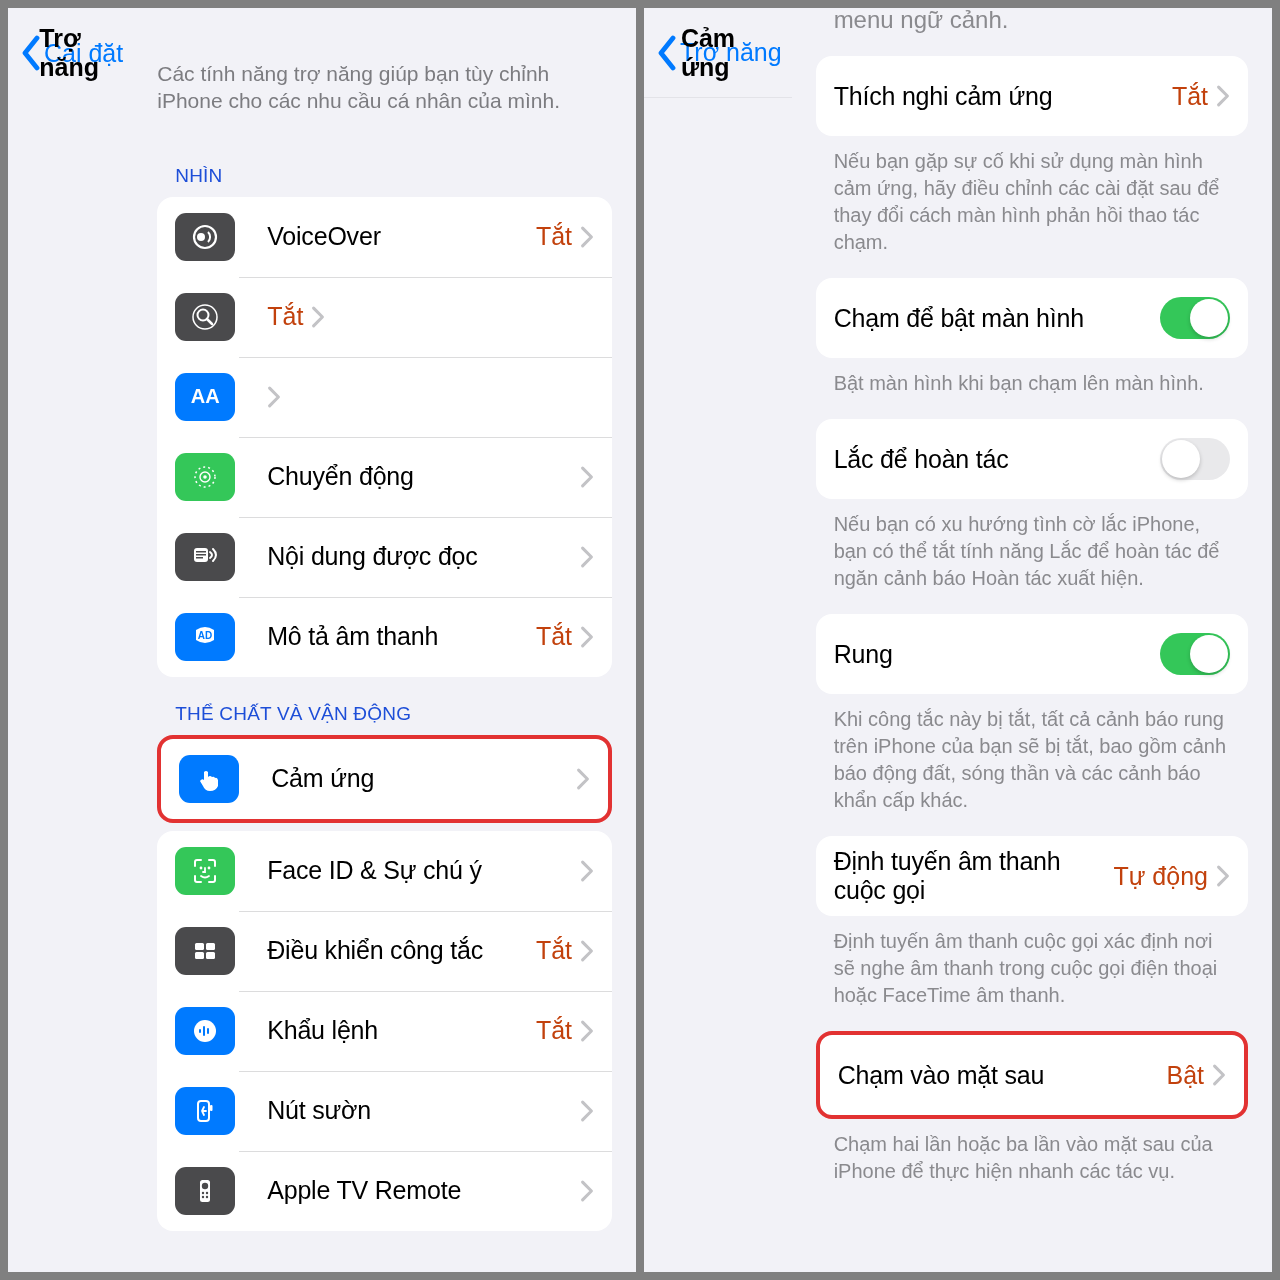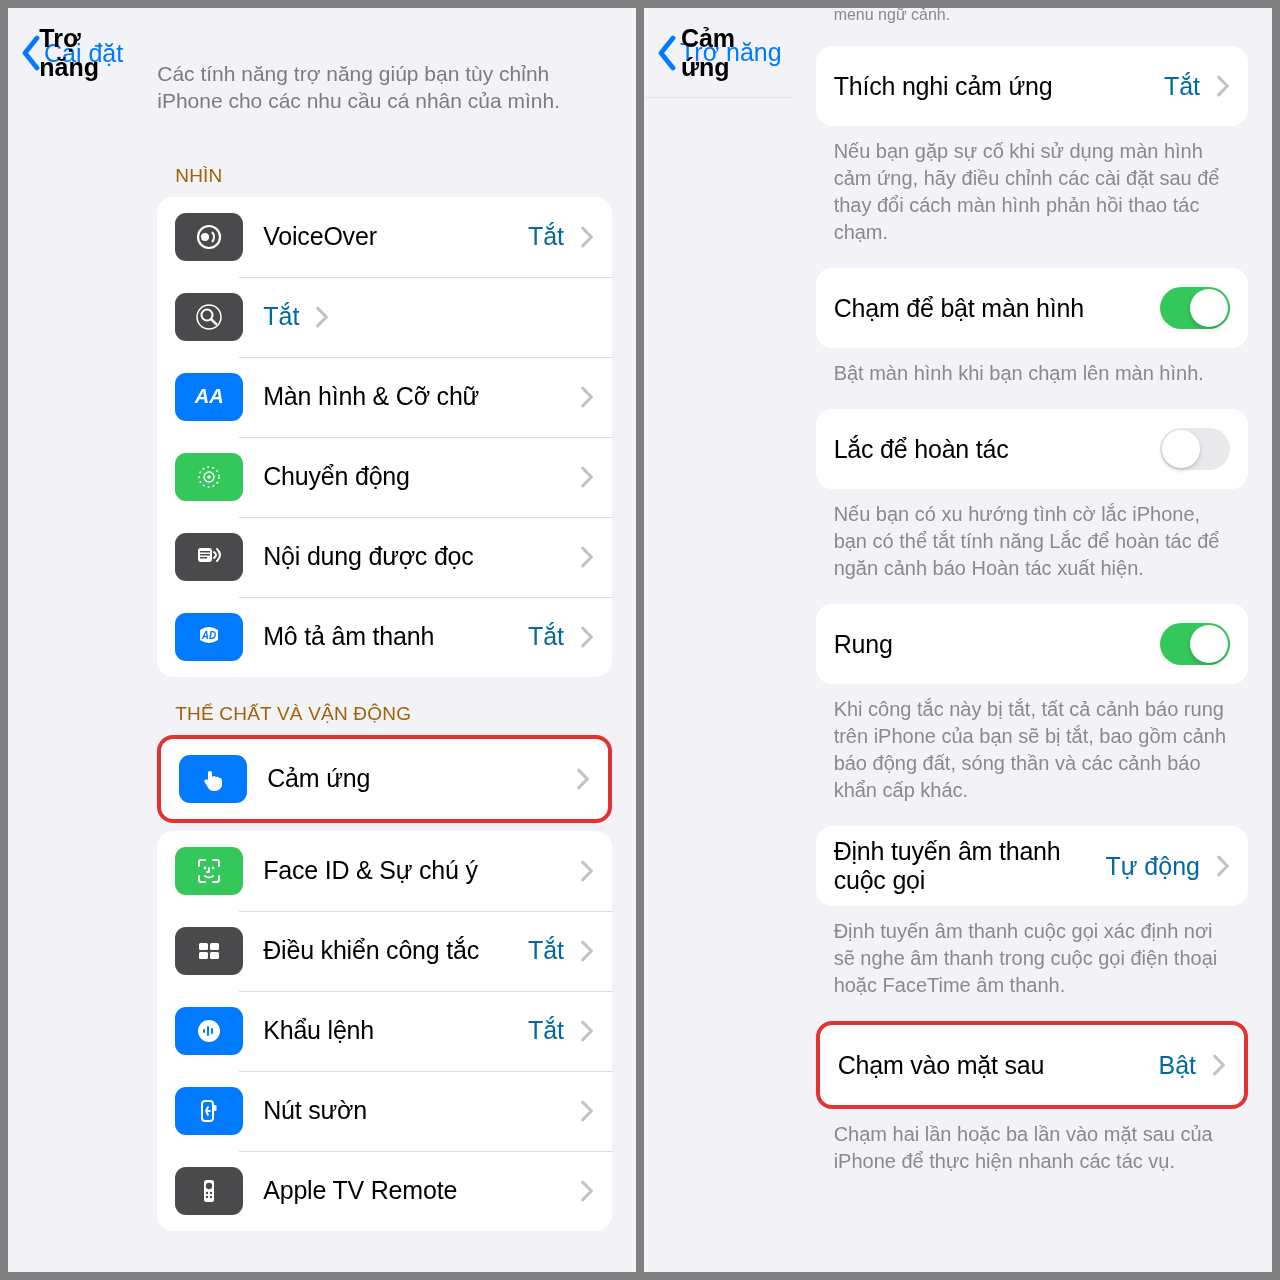--- a/index.html
+++ b/index.html
@@ -53,21 +53,21 @@
     padding: 0 24px;
     position: relative;
   }
   .intro {
     color: #7c7c80;
     font-size: 21px;
     line-height: 1.3;
     padding: 52px 0 24px 0;
   }
   .section-header {
-    color: #a16207;
+    color: #1d4ed8;
     font-size: 19px;
     text-transform: uppercase;
     letter-spacing: 0.2px;
     padding: 26px 18px 10px 18px;
   }
   .group {
     background: #fff;
     border-radius: 16px;
     overflow: hidden;
   }
@@ -86,59 +86,58 @@
   .row + .row::before {
     content: "";
     position: absolute;
     top: 0;
     left: 82px;
     right: 0;
     height: 1px;
     background: rgba(60,60,67,0.18);
   }
   .icon-box {
-    width: 68px;
+    width: 60px;
     height: 48px;
     border-radius: 11px;
-    margin-right: 20px;
+    margin-right: 32px;
     display: flex;
     align-items: center;
     justify-content: center;
     flex-shrink: 0;
     color: #fff;
     font-size: 24px;
     font-weight: 600;
-    font-style: italic;
   }
   .row-label {
     flex: 1;
     font-size: 25px;
     color: #000;
     font-weight: 400;
     letter-spacing: -0.2px;
   }
   .row-value {
-    color: #0369a1;
+    color: #c2410c;
     font-size: 25px;
-    margin-right: 16px;
+    margin-right: 8px;
   }
   .chev {
     color: #c3c3c6;
     flex-shrink: 0;
   }
   .chev svg { width: 14px; height: 22px; display:block; }
   .footer-note {
     color: #8a8a8e;
     font-size: 20px;
     line-height: 1.35;
     padding: 12px 18px 22px 18px;
   }
   .top-cut {
     color: #8a8a8e;
-    font-size: 16px;
+    font-size: 24px;
     padding: 2px 18px 4px 18px;
     margin-top: -4px;
   }
   .toggle {
     width: 70px;
     height: 42px;
     border-radius: 21px;
     position: relative;
     flex-shrink: 0;
   }
@@ -214,21 +213,20 @@
         </div>
         <div class="row-value">Tắt</div>
         <div class="chev">
             <svg viewBox="0 0 12 20">
               <path d="M2 2 L10 10 L2 18" stroke="#c3c3c6" stroke-width="2.8" fill="none" stroke-linecap="round" stroke-linejoin="round"></path>
             </svg>
           </div>
       </div>
       <div class="row">
         <div class="icon-box ic-display">AA</div>
-        <div class="row-label">Màn hình &amp; Cỡ chữ</div>
         <div class="chev">
             <svg viewBox="0 0 12 20">
               <path d="M2 2 L10 10 L2 18" stroke="#c3c3c6" stroke-width="2.8" fill="none" stroke-linecap="round" stroke-linejoin="round"></path>
             </svg>
           </div>
       </div>
       <div class="row">
         <div class="icon-box ic-motion">
           <svg width="30" height="30" viewBox="0 0 30 30">
               <circle cx="15" cy="15" r="10" fill="none" stroke="#fff" stroke-width="1.5" stroke-dasharray="2 3"></circle>

